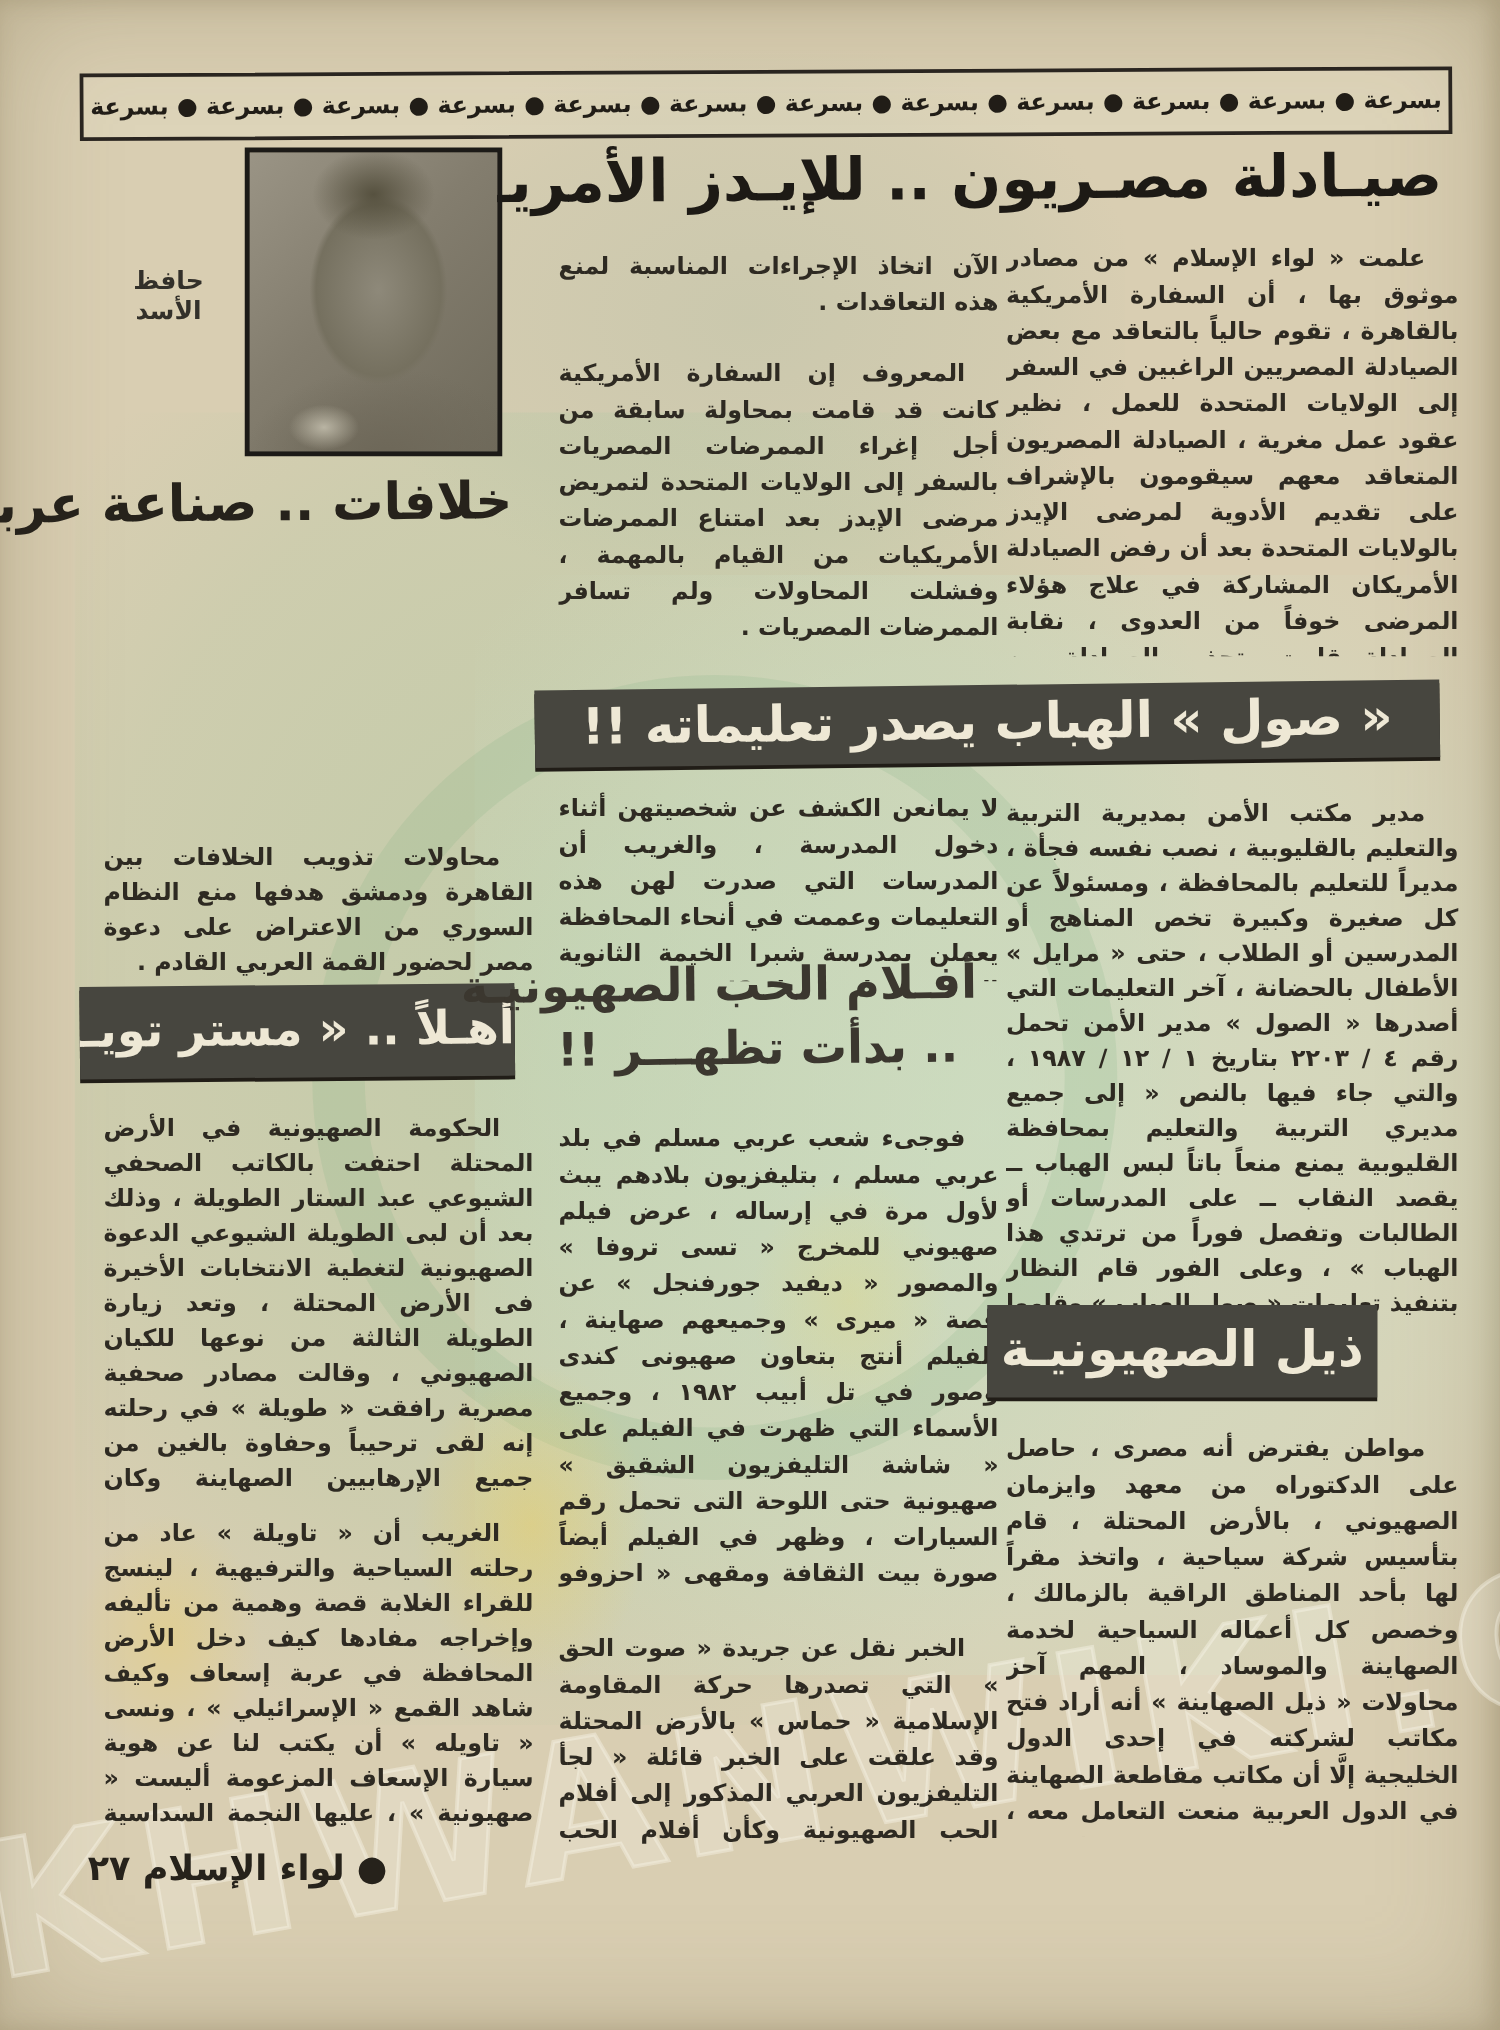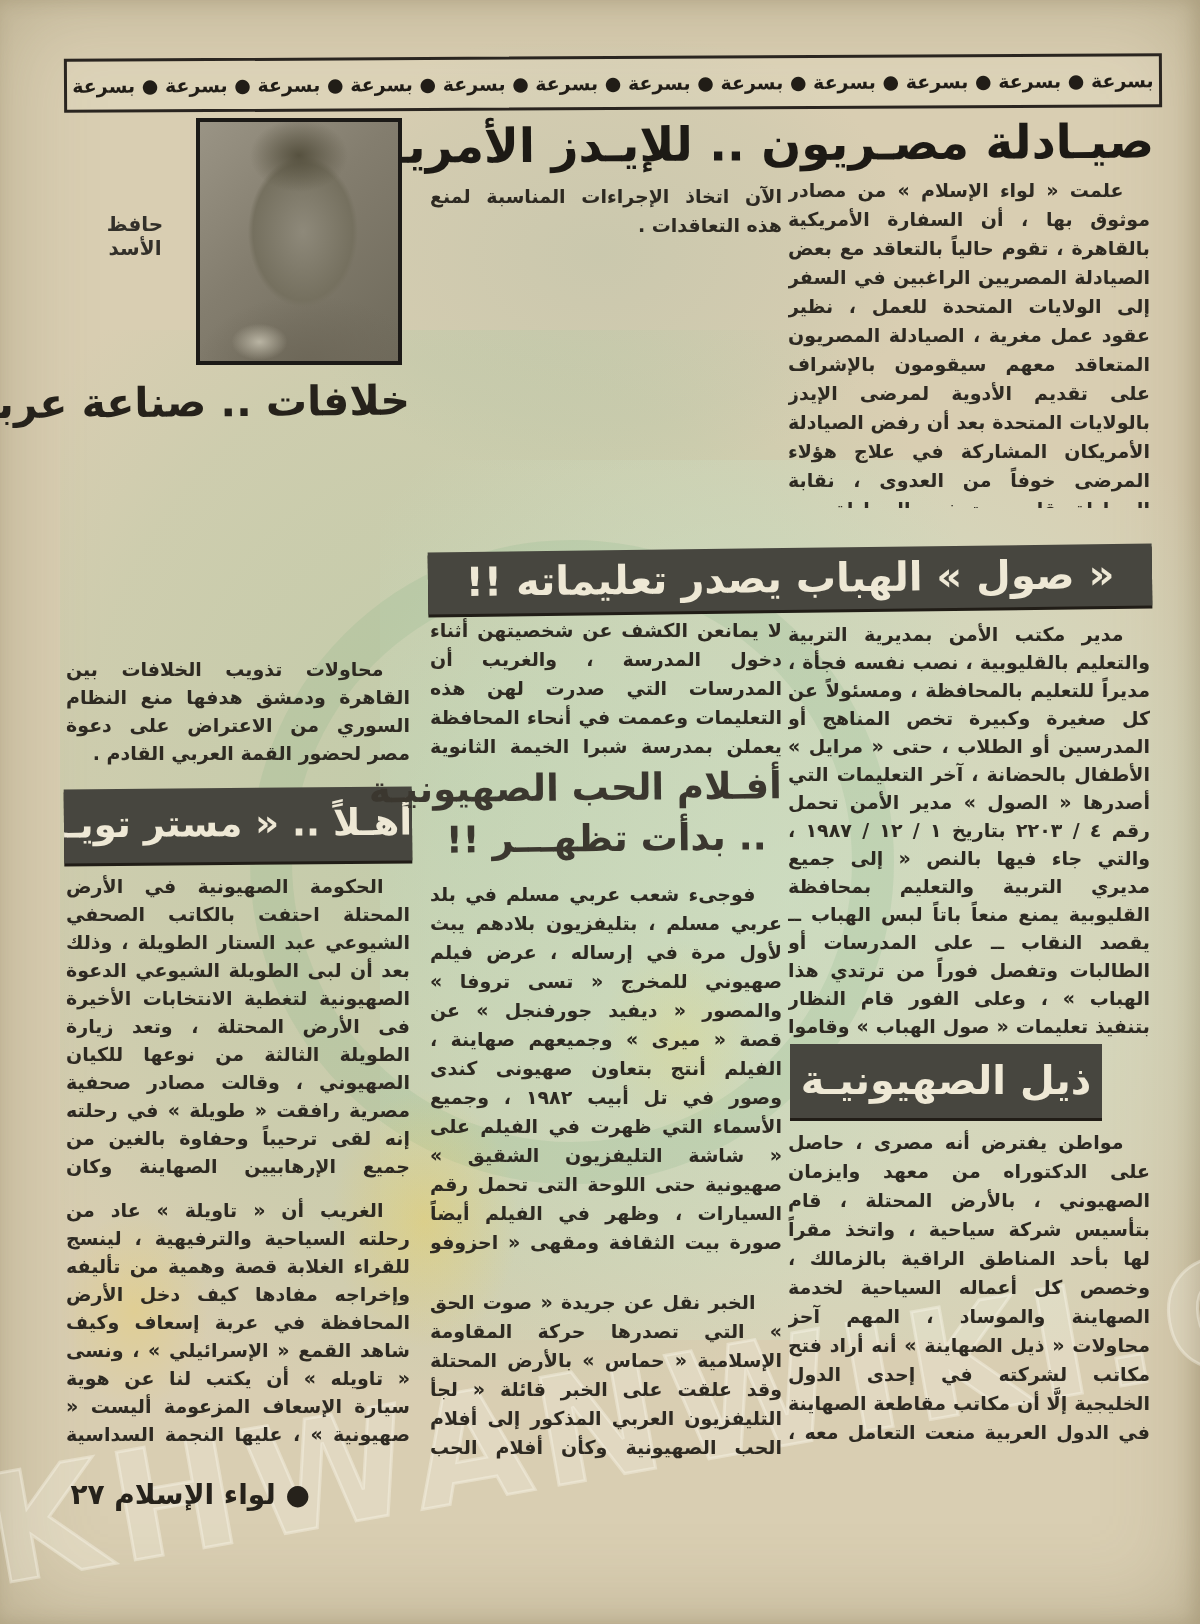--- a/index.html
+++ b/index.html
@@ -60,21 +60,21 @@
       radial-gradient(40px 26px at 30% 92%, #b9b4a3 0%, rgba(0,0,0,0) 70%),
       radial-gradient(150px 95px at 55% 102%, #6d6758 0%, rgba(0,0,0,0) 75%),
       linear-gradient(135deg,#9a9485 0%,#837d6e 45%,#6f6a5b 100%);
   }
   .photo-caption{
     position:absolute;left:80px;top:212px;width:110px;
     font-size:20px;font-weight:bold;text-align:center;color:#33302a;
   }
   
   .para{
-    position:absolute;margin:0;font-size:19px;font-weight:bold;color:var(--ink);
+    position:absolute;margin:17px;font-size:19px;font-weight:bold;color:var(--ink);
     text-align:justify;line-height:29px;overflow:hidden;
   }
   .indent{text-indent:1.4em;}
   .pr1{left:788px;top:176px;width:362px;height:332px;}
   .pm1{left:430px;top:182px;width:352px;height:62px;}
   .pm2{left:430px;top:268px;width:352px;height:236px;}
   .kp1{left:66px;top:448px;width:344px;height:200px;line-height:28px;}
   .kp2{left:66px;top:655px;width:344px;height:115px;line-height:28px;}
   .solpr{left:788px;top:620px;width:362px;height:420px;line-height:28px;}
   .solpm{left:430px;top:616px;width:352px;height:152px;}
@@ -119,20 +119,21 @@
 
   <div class="top-strip">
     <span>بسرعة ● بسرعة ● بسرعة ● بسرعة ● بسرعة ● بسرعة ● بسرعة ● بسرعة ● بسرعة ● بسرعة ● بسرعة ● بسرعة ● بسرعة ● بسرعة ● بسرعة ● بسرعة ● بسرعة ● بسرعة</span>
   </div>
 
   <h1 class="main-headline">صيـادلة مصـريون .. للإيـدز الأمريـكى</h1>
   <div class="photo"></div>
   <div class="photo-caption">حافظ الأسد</div>
   <p class="para pr1 indent">علمت « لواء الإسلام » من مصادر موثوق بها ، أن السفارة الأمريكية بالقاهرة ، تقوم حالياً بالتعاقد مع بعض الصيادلة المصريين الراغبين في السفر إلى الولايات المتحدة للعمل ، نظير عقود عمل مغرية ، الصيادلة المصريون المتعاقد معهم سيقومون بالإشراف على تقديم الأدوية لمرضى الإيدز بالولايات المتحدة بعد أن رفض الصيادلة الأمريكان المشاركة في علاج هؤلاء المرضى خوفاً من العدوى ، نقابة الصيادلة قامت بتحذير الصيادلة من جراء إبرام هذه التعاقدات ، ويجري</p>
   <p class="para pm1">الآن اتخاذ الإجراءات المناسبة لمنع هذه التعاقدات .</p>
+  <p class="para pm2 indent">المعروف إن السفارة الأمريكية كانت قد قامت بمحاولة سابقة من أجل إغراء الممرضات المصريات بالسفر إلى الولايات المتحدة لتمريض مرضى الإيدز بعد امتناع الممرضات الأمريكيات من القيام بالمهمة ، وفشلت المحاولات ولم تسافر الممرضات المصريات .</p>
 
   <h2 class="headline-outline khilafat-h">خلافات .. صناعة عربيـة</h2>
   <p class="para kp2 indent">محاولات تذويب الخلافات بين القاهرة ودمشق هدفها منع النظام السوري من الاعتراض على دعوة مصر لحضور القمة العربي القادم .</p>
 
   <div class="box-headline sol-box">« صول » الهباب يصدر تعليماته !!</div>
   <p class="para solpr indent">مدير مكتب الأمن بمديرية التربية والتعليم بالقليوبية ، نصب نفسه فجأة ، مديراً للتعليم بالمحافظة ، ومسئولاً عن كل صغيرة وكبيرة تخص المناهج أو المدرسين أو الطلاب ، حتى « مرايل » الأطفال بالحضانة ، آخر التعليمات التي أصدرها « الصول » مدير الأمن تحمل رقم ٤ / ٢٢٠٣ بتاريخ ١ / ١٢ / ١٩٨٧ ، والتي جاء فيها بالنص « إلى جميع مديري التربية والتعليم بمحافظة القليوبية يمنع منعاً باتاً لبس الهباب ــ يقصد النقاب ــ على المدرسات أو الطالبات وتفصل فوراً من ترتدي هذا الهباب » ، وعلى الفور قام النظار بتنفيذ تعليمات « صول الهباب » وقاموا بمنع جميع المدرسات اللاتي يرتدين النقاب على الرغم من تأكيد المدرسات على أنهن</p>
   <p class="para solpm">لا يمانعن الكشف عن شخصيتهن أثناء دخول المدرسة ، والغريب أن المدرسات التي صدرت لهن هذه التعليمات وعممت في أنحاء المحافظة يعملن بمدرسة شبرا الخيمة الثانوية الصناعية بنات ببيجام ؟!</p>
 
   <div class="box-headline ahlan-box">أهـلاً .. « مستر تويـلة »</div>
   <p class="para ap1 indent">الحكومة الصهيونية في الأرض المحتلة احتفت بالكاتب الصحفي الشيوعي عبد الستار الطويلة ، وذلك بعد أن لبى الطويلة الشيوعي الدعوة الصهيونية لتغطية الانتخابات الأخيرة فى الأرض المحتلة ، وتعد زيارة الطويلة الثالثة من نوعها للكيان الصهيوني ، وقالت مصادر صحفية مصرية رافقت « طويلة » في رحلته إنه لقى ترحيباً وحفاوة بالغين من جميع الإرهابيين الصهاينة وكان الجميع ينادونه « مستر تاويله » .</p>

